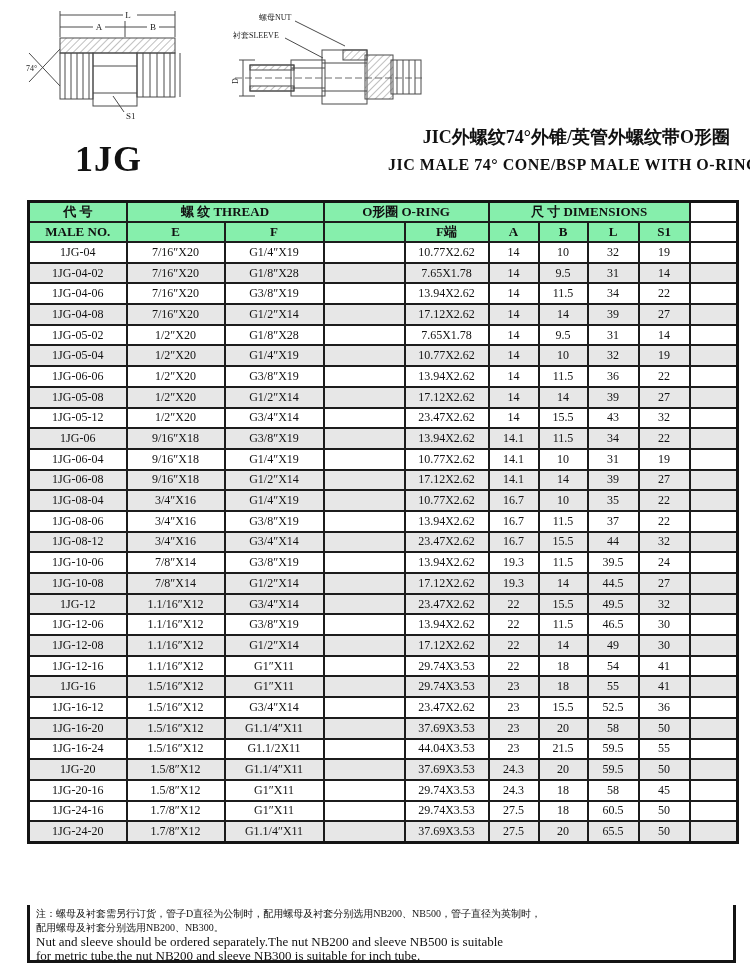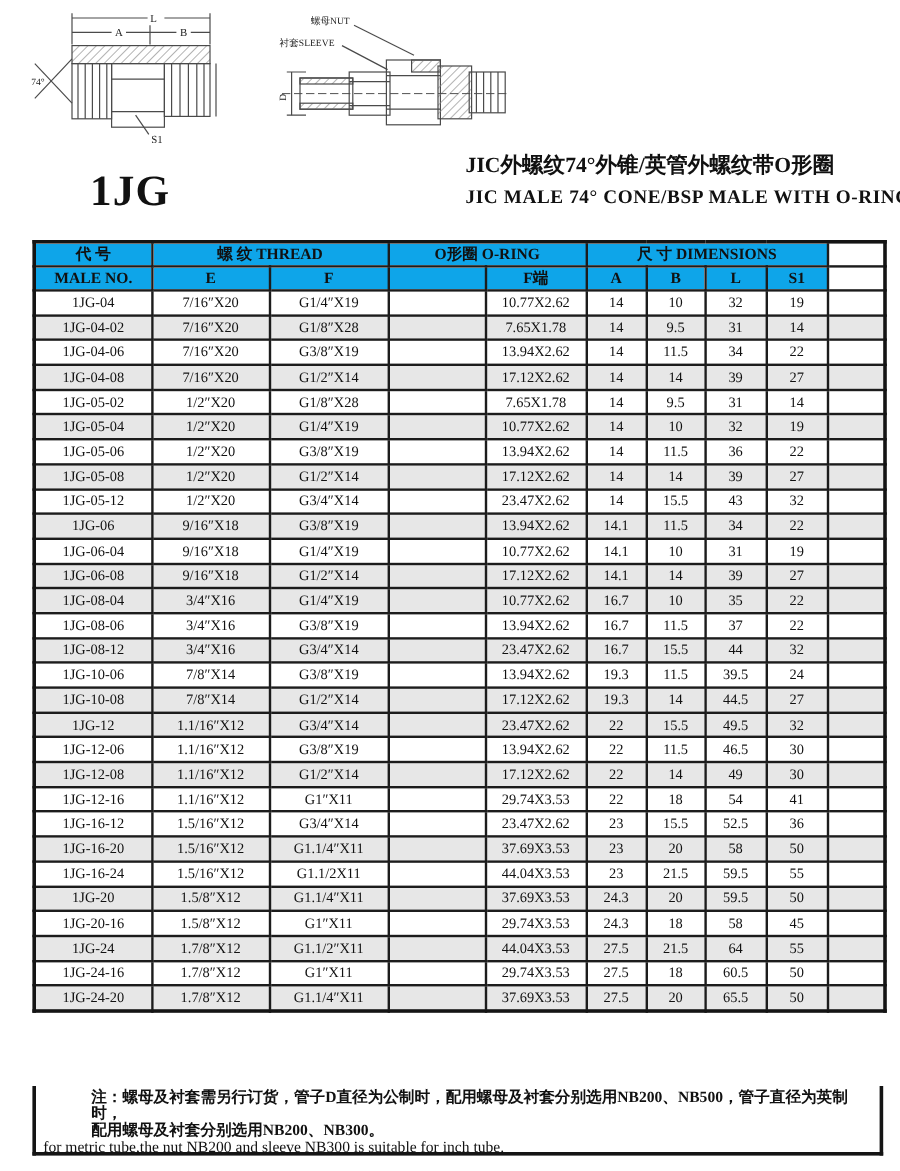--- a/index.html
+++ b/index.html
@@ -3,34 +3,34 @@
 <meta charset="utf-8">
 <style>
   html,body{margin:0;padding:0;background:#fff;}
   .page{position:relative;width:750px;height:976px;background:#ffffff;overflow:hidden;
         font-family:"Liberation Serif","DejaVu Serif",serif;color:#111;}
   svg text{font-family:"Liberation Serif","DejaVu Serif",serif;fill:#222;}
   .diag{position:absolute;}
   .diag-left{left:25px;top:8px;}
   .diag-right{left:225px;top:8px;}
   .product-code{position:absolute;left:75px;top:138px;font-size:36px;font-weight:bold;letter-spacing:1px;}
-  .titles{position:absolute;left:388px;top:124px;width:342px;text-align:left;}
+  .titles{position:absolute;left:388px;top:124px;width:342px;text-align:right;}
   .title-cn{font-size:18px;font-weight:bold;line-height:26px;white-space:nowrap;}
   .title-en{font-size:16px;font-weight:bold;line-height:30px;letter-spacing:.5px;white-space:nowrap;}
   table.spec{position:absolute;left:27px;top:200px;width:709px;border-collapse:collapse;table-layout:fixed;
              border:3px solid #141414;}
   .spec th,.spec td{border:2px solid #1c1c1c;text-align:center;vertical-align:middle;
              padding:0;overflow:hidden;white-space:nowrap;}
-  .spec th{font-weight:bold;font-size:13px;height:18px;background:#0ea5e9;}
+  .spec th{font-weight:bold;font-size:13px;height:18px;background:#86efac;}
   .spec th.w{background:#ffffff;}
   .spec td{font-size:12px;height:18.7px;background:#ffffff;}
   .spec tr.stripe td{background:#e7e7e7;}
   .note{position:absolute;left:27px;top:905px;width:709px;height:58px;box-sizing:border-box;
         border:3px solid #141414;border-top:none;padding:2px 6px 0 6px;}
-  .note .cn{font-size:13px;font-weight:bold;line-height:14px;margin-left:40px;}
+  .note .cn{font-size:10px;font-weight:normal;line-height:14px;}
   .note .en{font-size:13px;line-height:14px;}
 </style>
 </head>
 <body>
 
 <div class="page">
 
   <svg class="diag diag-left" width="188" height="118" viewBox="0 0 188 118">
     <defs>
       <pattern id="h1" patternUnits="userSpaceOnUse" width="5" height="5" patternTransform="rotate(45)">
@@ -234,21 +234,21 @@
           <td>G1/4″X19</td>
           <td></td>
           <td>10.77X2.62</td>
           <td>14</td>
           <td>10</td>
           <td>32</td>
           <td>19</td>
           <td></td>
         </tr>
         <tr>
-          <td>1JG-05-06</td>
+          <td>1JG-06-06</td>
           <td>1/2″X20</td>
           <td>G3/8″X19</td>
           <td></td>
           <td>13.94X2.62</td>
           <td>14</td>
           <td>11.5</td>
           <td>36</td>
           <td>22</td>
           <td></td>
         </tr>
@@ -413,20 +413,32 @@
           <td>1.1/16″X12</td>
           <td>G1″X11</td>
           <td></td>
           <td>29.74X3.53</td>
           <td>22</td>
           <td>18</td>
           <td>54</td>
           <td>41</td>
           <td></td>
         </tr>
+        <tr class="stripe">
+          <td>1JG-16</td>
+          <td>1.5/16″X12</td>
+          <td>G1″X11</td>
+          <td></td>
+          <td>29.74X3.53</td>
+          <td>23</td>
+          <td>18</td>
+          <td>55</td>
+          <td>41</td>
+          <td></td>
+        </tr>
         <tr>
           <td>1JG-16-12</td>
           <td>1.5/16″X12</td>
           <td>G3/4″X14</td>
           <td></td>
           <td>23.47X2.62</td>
           <td>23</td>
           <td>15.5</td>
           <td>52.5</td>
           <td>36</td>
@@ -473,32 +485,20 @@
           <td>1.5/8″X12</td>
           <td>G1″X11</td>
           <td></td>
           <td>29.74X3.53</td>
           <td>24.3</td>
           <td>18</td>
           <td>58</td>
           <td>45</td>
           <td></td>
         </tr>
-        <tr class="stripe">
-          <td>1JG-24</td>
-          <td>1.7/8″X12</td>
-          <td>G1.1/2″X11</td>
-          <td></td>
-          <td>44.04X3.53</td>
-          <td>27.5</td>
-          <td>21.5</td>
-          <td>64</td>
-          <td>55</td>
-          <td></td>
-        </tr>
         <tr>
           <td>1JG-24-16</td>
           <td>1.7/8″X12</td>
           <td>G1″X11</td>
           <td></td>
           <td>29.74X3.53</td>
           <td>27.5</td>
           <td>18</td>
           <td>60.5</td>
           <td>50</td>
@@ -515,16 +515,17 @@
           <td>65.5</td>
           <td>50</td>
           <td></td>
         </tr>
       </tbody>
   </table>
 
   <div class="note">
     <div class="cn">注：螺母及衬套需另行订货，管子D直径为公制时，配用螺母及衬套分别选用NB200、NB500，管子直径为英制时，</div>
     <div class="cn">配用螺母及衬套分别选用NB200、NB300。</div>
+    <div class="en">Nut and sleeve should be ordered separately.The nut NB200 and sleeve NB500 is suitable</div>
     <div class="en">for metric tube,the nut NB200 and sleeve NB300 is suitable for inch tube.</div>
   </div>
 
 </div>
 
 </body></html>

